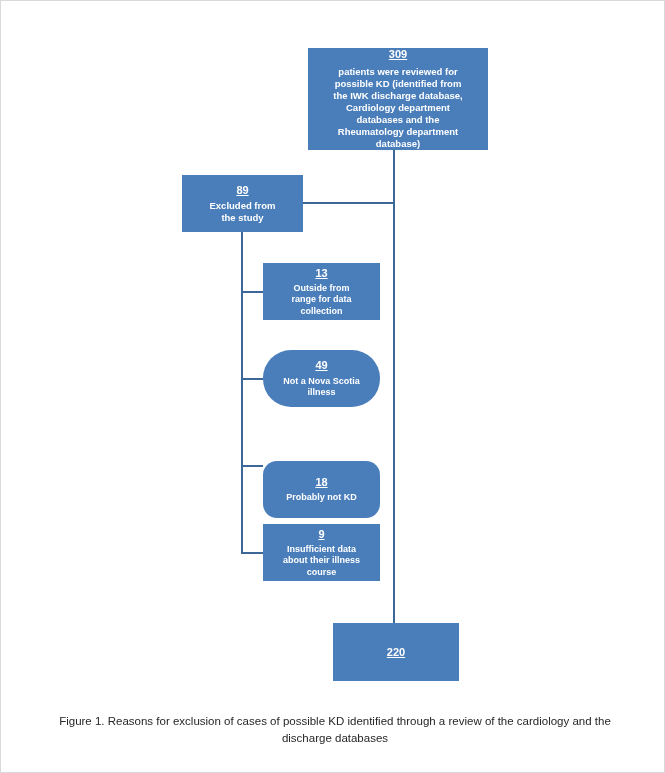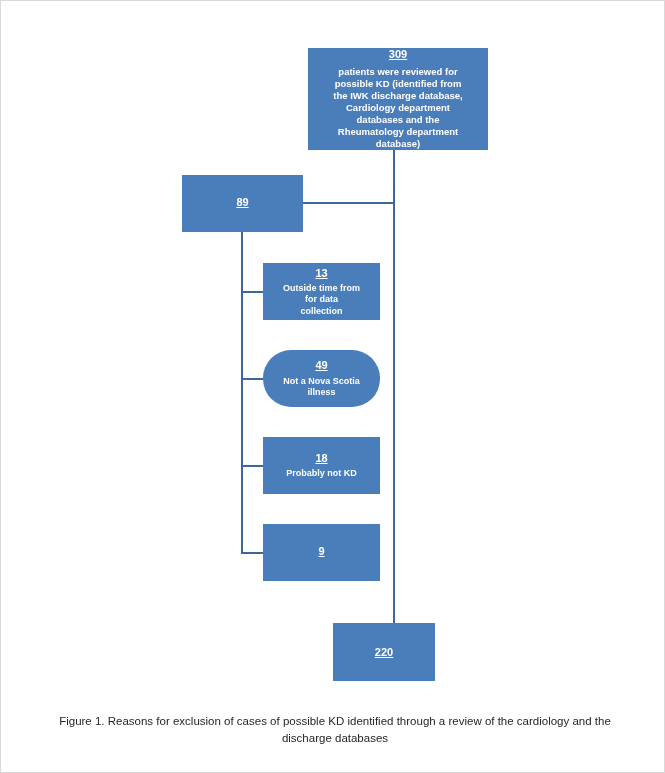--- a/index.html
+++ b/index.html
@@ -59,24 +59,24 @@
     font-size: 9.5px; font-weight: bold;
   }
   #node-excluded .num { font-size: 11px; margin-bottom: 3px; }
   .reason {
     left: 262px; width: 117px; height: 57px;
     font-size: 9px; font-weight: bold;
   }
   .reason .num { font-size: 11px; margin-bottom: 3px; }
   #node-reason-0 { top: 262px; }
   #node-reason-1 { top: 349px; border-radius: 28px; }
-  #node-reason-2 { top: 436px; }
+  #node-reason-2 { top: 460px; border-radius: 14px; }
   #node-reason-3 { top: 523px; }
   #node-included {
-    left: 332px; top: 622px; width: 102px; height: 58px;
+    left: 332px; top: 622px; width: 126px; height: 58px;
     font-size: 9.5px; font-weight: bold;
   }
   #node-included .num { font-size: 11px; margin-bottom: 0; }
 
   
   .line {
     position: absolute;
     background: #3B6898;
   }
   .vline { width: 2px; }
@@ -122,36 +122,38 @@
     <div class="line hline reason-stub" id="stub-reason-2"></div>
     <div class="line hline reason-stub" id="stub-reason-3"></div>
 
     <div class="node" id="node-root">
       <span class="num">309</span>
       <span class="txt">patients were reviewed for possible KD (identified from the IWK discharge database, Cardiology department databases and the Rheumatology department database)</span>
     </div>
 
     <div class="node" id="node-excluded">
       <span class="num">89</span>
+      <span class="txt">Excluded from the study</span>
     </div>
 
     <div class="node reason" id="node-reason-0">
       <span class="num">13</span>
-      <span class="txt">Outside time from for data collection</span>
+      <span class="txt">Outside from range for data collection</span>
     </div>
     <div class="node reason" id="node-reason-1">
       <span class="num">49</span>
       <span class="txt">Not a Nova Scotia illness</span>
     </div>
     <div class="node reason" id="node-reason-2">
       <span class="num">18</span>
       <span class="txt">Probably not KD</span>
     </div>
     <div class="node reason" id="node-reason-3">
       <span class="num">9</span>
+      <span class="txt">Insufficient data about their illness course</span>
     </div>
 
     <div class="node" id="node-included">
       <span class="num">220</span>
       <span class="txt"></span>
     </div>
 
   </div>
 
   <div id="caption">Figure 1. Reasons for exclusion of cases of possible KD identified through a review of the cardiology and the discharge databases</div>

